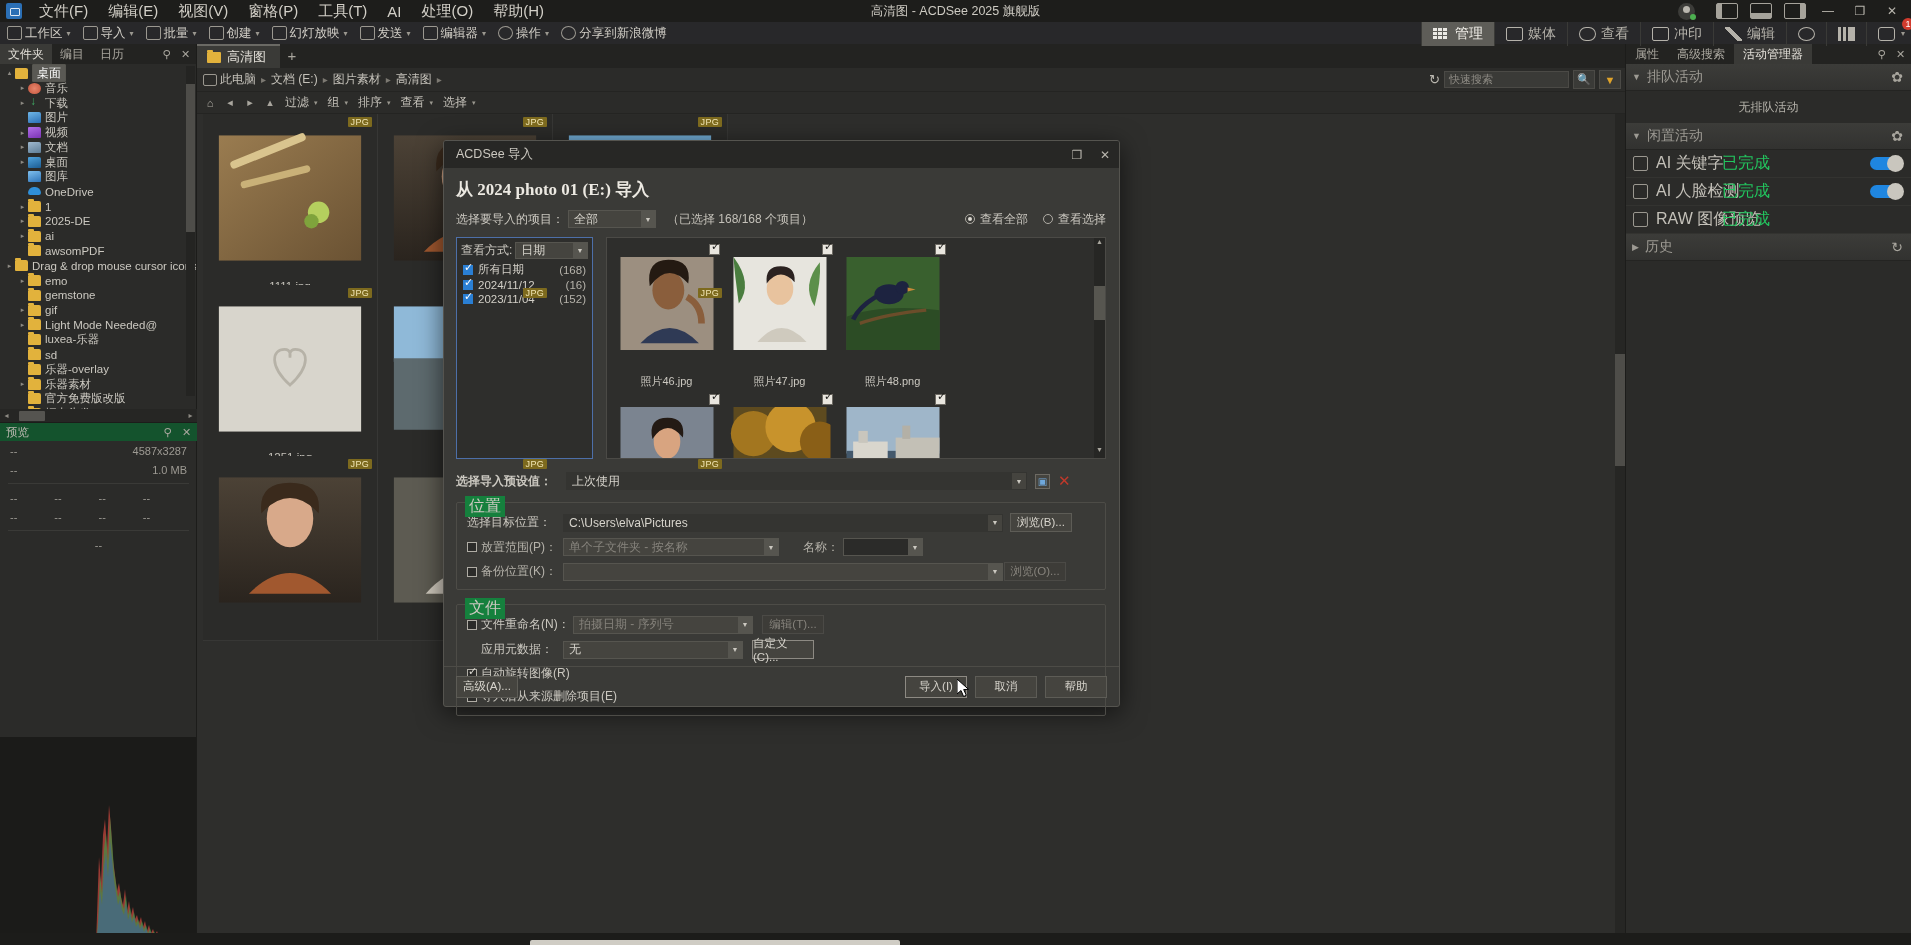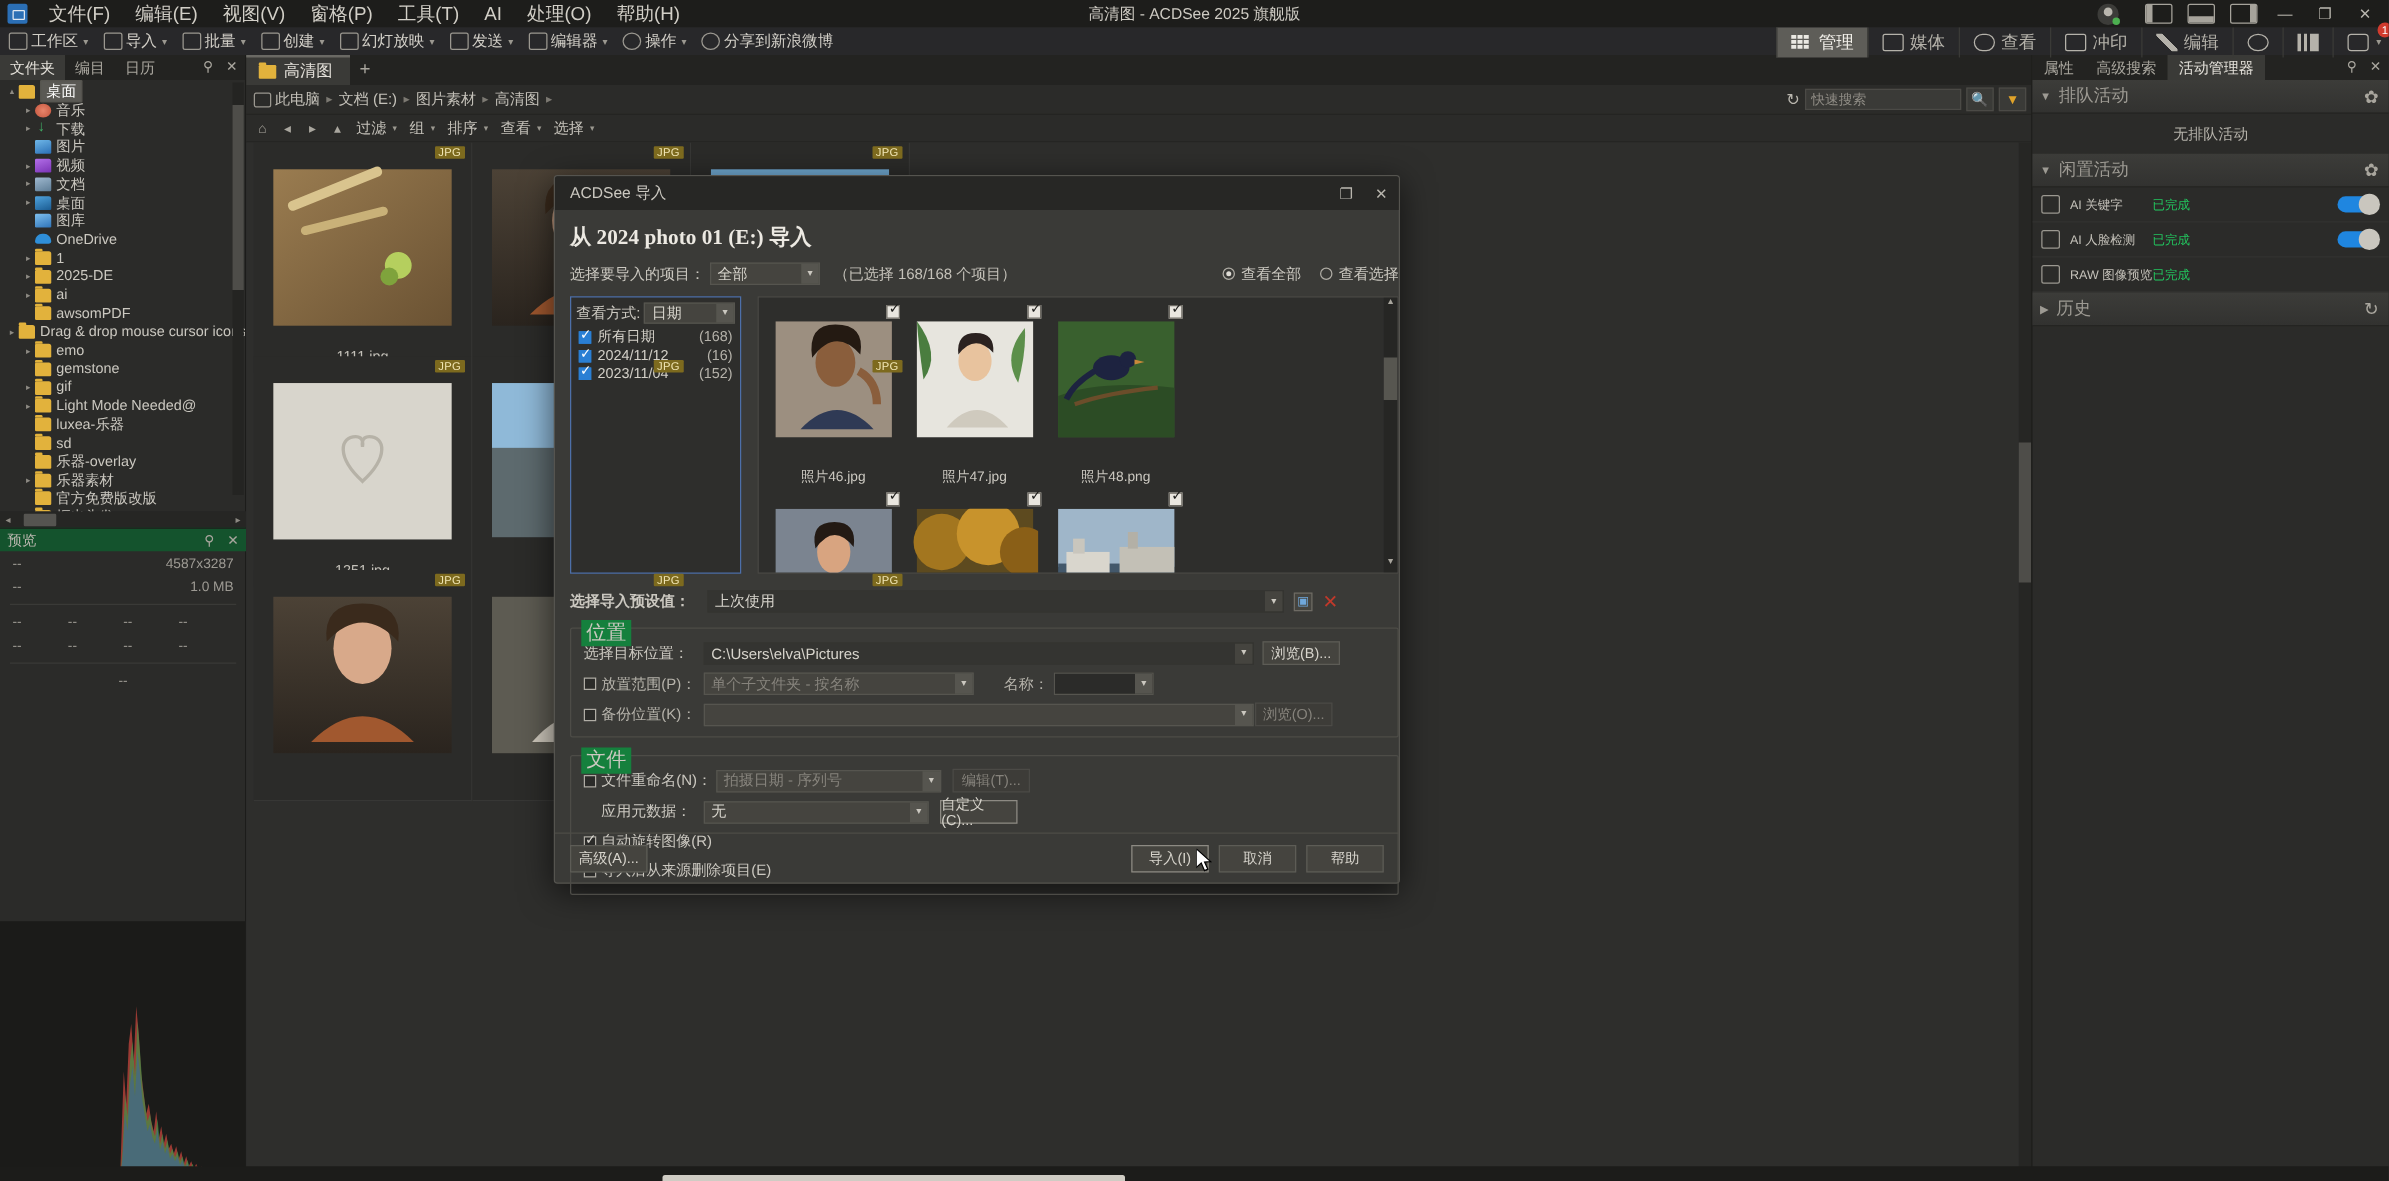--- a/index.html
+++ b/index.html
@@ -264,21 +264,21 @@
   .sec-head {
     height: 27px; display:flex; align-items:center; gap:6px; padding-left:6px;
     background: linear-gradient(180deg,#3c3c39,#323230); position:relative;
     font-size:14px; color:#9d9a93; border-bottom:1px solid #242422;
   }
   .sec-head .tri { font-size:9px; color:#9d9a93; }
   .sec-head .gear { position:absolute; right:8px; font-size:14px; color:#a9a69e; }
   .sec-empty { height: 32px; display:flex; align-items:center; justify-content:center; font-size:12px; color:#b5b2aa; background:#2b2b29;}
   .act-row {
     height: 28px; display:flex; align-items:center; gap:8px; padding-left:7px;
-    border-bottom:1px solid #333330; position:relative; font-size:10px; color:#c4c1b9;
+    border-bottom:1px solid #333330; position:relative; font-size:16px; color:#c4c1b9;
   }
   .act-ico { width:15px; height:15px; border:1.2px solid #9b9890; border-radius:2px; }
   .act-status { position:absolute; left:96px; color:#22c55e; }
   .tgl {
     position:absolute; right:9px; width:32px; height:13px; border-radius:7px; background:#1f86e0;
   }
   .tgl::after { content:""; position:absolute; right:-2px; top:-2px; width:17px; height:17px; border-radius:50%; background:#c9c6be;}
 
   
   .dlg-shadow {
@@ -286,21 +286,21 @@
     background:#3a3a37; border:1px solid #55544f; border-radius:3px;
     box-shadow: 0 6px 26px rgba(0,0,0,.6);
   }
   .dlg-title {
     height:27px; background:#272725; border-radius:2px 2px 0 0;
     display:flex; align-items:center; padding-left:12px; font-size:12.5px; color:#cbc8c0;
     position:relative;
   }
   .dlg-title .ctl { position:absolute; display:flex; }
   .dlg-title .b { width:28px; height:27px; display:flex; align-items:center; justify-content:center; font-size:12px; color:#b9b6ae;}
-  .dlg-body { padding: 10px 0 0 12px; }
+  .dlg-body { padding: 10px 13px 0 12px; }
   .dlg-h1 { font-size:17px; color:#ece9e2; font-family:"Liberation Serif", serif; font-weight:bold; margin-bottom:9px;}
   .row { display:flex; align-items:center; }
   .lbl { font-size:12px; color:#cbc8c0; }
   .sel {
     height:18px; background:#45443f; border:1px solid #56554f; display:flex;
     align-items:center; padding-left:5px; font-size:12px; color:#d7d4cc; position:relative;
   }
   .sel .ar {
     position:absolute; right:0; top:0; bottom:0; width:14px; background:#56554f;
     display:flex; align-items:center; justify-content:center; font-size:7px; color:#cbc8c0;

